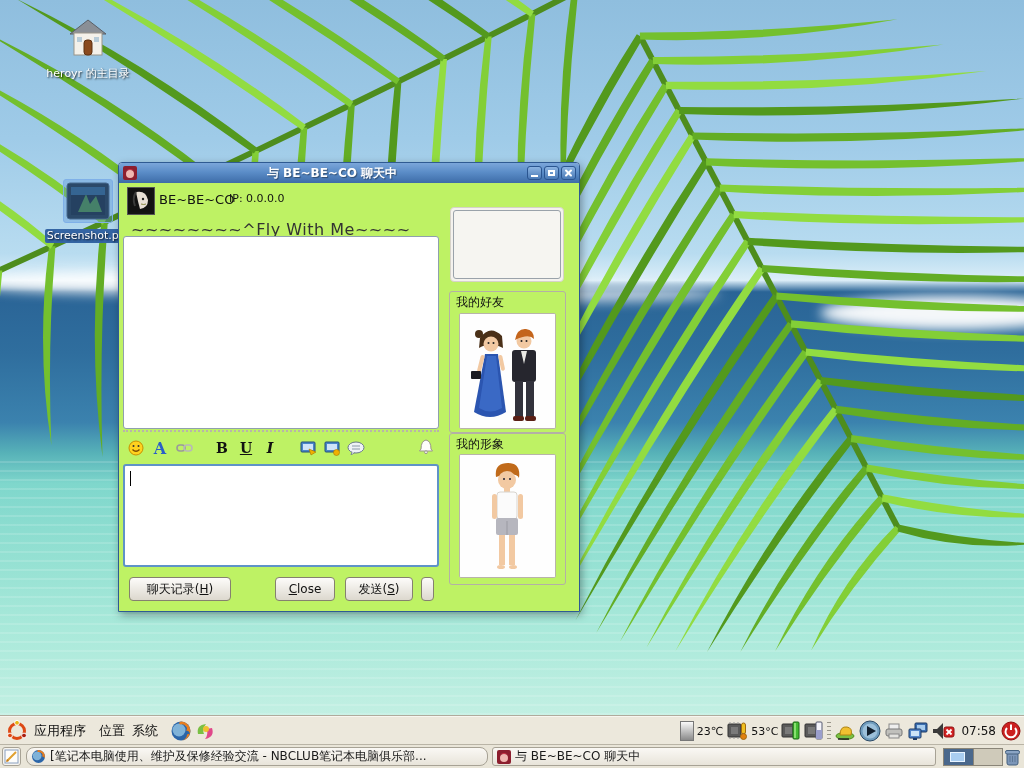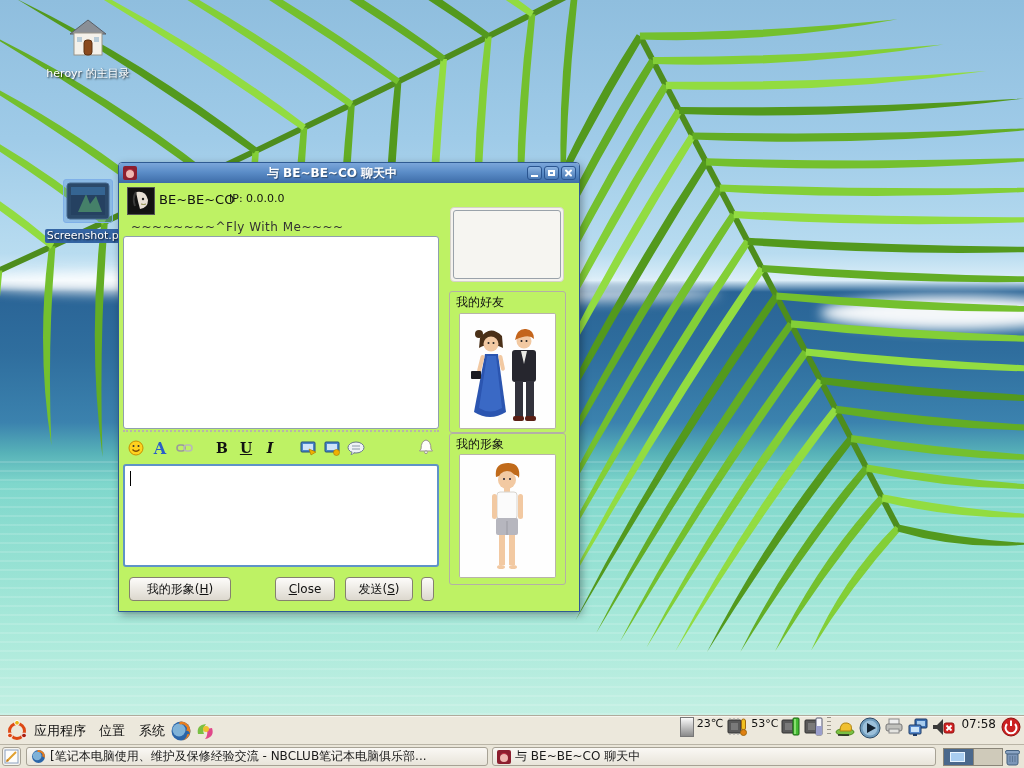--- a/index.html
+++ b/index.html
@@ -40,21 +40,21 @@
     background:linear-gradient(180deg,#8cb4e2,#4a7ab6);box-sizing:border-box;cursor:pointer;}
   .g-min{position:absolute;left:3px;right:3px;bottom:2px;height:2px;background:#fff;}
   .g-max{position:absolute;left:3px;top:3px;width:7px;height:6px;border:2px solid #fff;box-sizing:border-box;}
   .g-x1,.g-x2{position:absolute;left:2px;top:5px;width:9px;height:2px;background:#fff;border-radius:1px;}
   .g-x1{transform:rotate(45deg);} .g-x2{transform:rotate(-45deg);}
 
   .wbody{position:absolute;left:0;top:20px;right:0;bottom:0;background:#bef264;}
   .peer-avatar{position:absolute;left:8px;top:4px;width:26px;height:26px;border:1px solid #555;background:#141414;}
   .peer-name{position:absolute;left:40px;top:9px;font-size:13px;color:#111;}
   .peer-ip{position:absolute;left:110px;top:9px;font-size:11px;color:#111;}
-  .sig{position:absolute;left:12px;top:37px;font-size:12px;color:#333;letter-spacing:.5px;}
+  .sig{position:absolute;left:12px;top:37px;font-size:16px;color:#333;letter-spacing:.5px;}
   .history{position:absolute;left:4px;top:53px;width:314px;height:191px;background:#fff;
     border:1px solid #8fa0ae;border-radius:3px;}
   .gripper{position:absolute;left:4px;top:247px;width:316px;height:4px;
     border-top:2px dotted #b8b4aa;}
   .toolbar{position:absolute;left:8px;top:253px;width:308px;height:24px;display:flex;align-items:center;gap:6px;}
   .tbi{display:inline-flex;align-items:center;justify-content:center;width:18px;height:18px;cursor:pointer;}
   .font-a{color:#2b5fc7;font-family:"DejaVu Serif","Liberation Serif",serif;font-weight:bold;font-size:16px;}
   .bld{font-family:"DejaVu Serif","Liberation Serif",serif;font-weight:900;font-size:14px;color:#111;margin-left:14px;}
   .und{font-family:"DejaVu Serif","Liberation Serif",serif;font-weight:bold;font-size:14px;color:#111;text-decoration:underline;}
   .ita{font-family:"DejaVu Serif","Liberation Serif",serif;font-weight:bold;font-style:italic;font-size:14px;color:#111;margin-right:14px;}
@@ -80,35 +80,35 @@
   .selfbox{top:250px;height:152px;}
   .glabel{position:absolute;left:6px;top:2px;font-size:12px;color:#111;}
   .imgbox{position:absolute;left:9px;background:#fefefe;border:1px solid #b8b4aa;border-radius:2px;overflow:hidden;}
   .friends .imgbox{top:21px;width:95px;height:114px;}
   .selfbox .imgbox{top:20px;width:95px;height:122px;}
 
   
   .panel{position:absolute;left:0;top:716px;width:1024px;height:28px;background:#ece8dc;
     border-top:1px solid #f8f6f0;box-shadow:0 -1px 0 #b0ab9c;}
   .menu{position:absolute;top:0;height:40px;line-height:28px;font-size:13px;color:#111;padding:0 4px;cursor:pointer;}
-  .m-apps{left:30px;} .m-places{left:95px;} .m-system{left:135px;}
+  .m-apps{left:30px;} .m-places{left:95px;} .m-system{left:128px;}
   .plaunch{position:absolute;top:3px;width:22px;height:22px;cursor:pointer;}
-  .tray{position:absolute;right:3px;top:0;height:28px;display:flex;gap:3px;}
+  .tray{position:absolute;right:3px;top:0;height:28px;display:flex;align-items:center;gap:3px;}
   .traytext{font-size:11px;color:#111;white-space:nowrap;}
   .clocktext{font-size:12px;color:#111;margin:0 2px;}
   .meter{width:12px;height:18px;border:1px solid #777;background:linear-gradient(180deg,#fafafa,#8a8a8a);}
   .handle{width:4px;height:18px;background:repeating-linear-gradient(180deg,#9a968a 0 1px,transparent 1px 4px);}
 
   .taskbar{position:absolute;left:0;top:744px;width:1024px;height:24px;background:#e9e5d8;
     border-top:1px solid #b9b4a6;}
   .tbtn{position:absolute;top:2px;height:19px;border:1px solid #a7a295;border-radius:3px;
     background:linear-gradient(180deg,#faf8f4,#e8e4da);display:flex;align-items:center;gap:4px;
     padding:0 4px;font-size:12px;color:#1a1a1a;box-sizing:border-box;cursor:pointer;overflow:hidden;}
   .tbtn .ttext{white-space:nowrap;overflow:hidden;text-overflow:ellipsis;}
-  .t-ff{left:26px;width:462px;} .t-chat{left:492px;width:444px;}
+  .t-ff{left:26px;width:462px;border-radius:8px;} .t-chat{left:492px;width:444px;}
   .showdesk{position:absolute;left:2px;top:2px;width:19px;height:19px;border:1px solid #a7a295;border-radius:3px;
     background:#f6f4ef;box-sizing:border-box;cursor:pointer;}
   .pager{position:absolute;left:943px;top:3px;width:60px;height:18px;border:1px solid #8a8578;display:flex;box-sizing:border-box;cursor:pointer;}
   .ws1{width:30px;height:100%;background:#4a688c;position:relative;}
   .ws1 .miniwin{position:absolute;left:6px;top:3px;width:15px;height:10px;background:#a9cdf0;border:1px solid #e8f4ff;box-sizing:border-box;}
   .ws2{width:30px;height:100%;background:#cfcaba;border-left:1px solid #8a8578;}
   .trash{position:absolute;right:2px;top:2px;width:19px;height:20px;cursor:pointer;}
 
   svg{display:block;}
 </style>
@@ -307,21 +307,21 @@
           </svg>
         </span>
       </div>
 
       <div class="inputarea">
         <span class="caret"></span>
       </div>
 
       <div class="btnrow">
         <button class="db b-hist">
-          <span>我的形象(</span>
+          <span>聊天记录(</span>
             <span class="mn">H</span>
             <span>)</span>
         </button>
         <button class="db b-close">
           <span></span>
             <span class="mn">C</span>
             <span>lose</span>
         </button>
         <button class="db b-send">
           <span>发送(</span>

